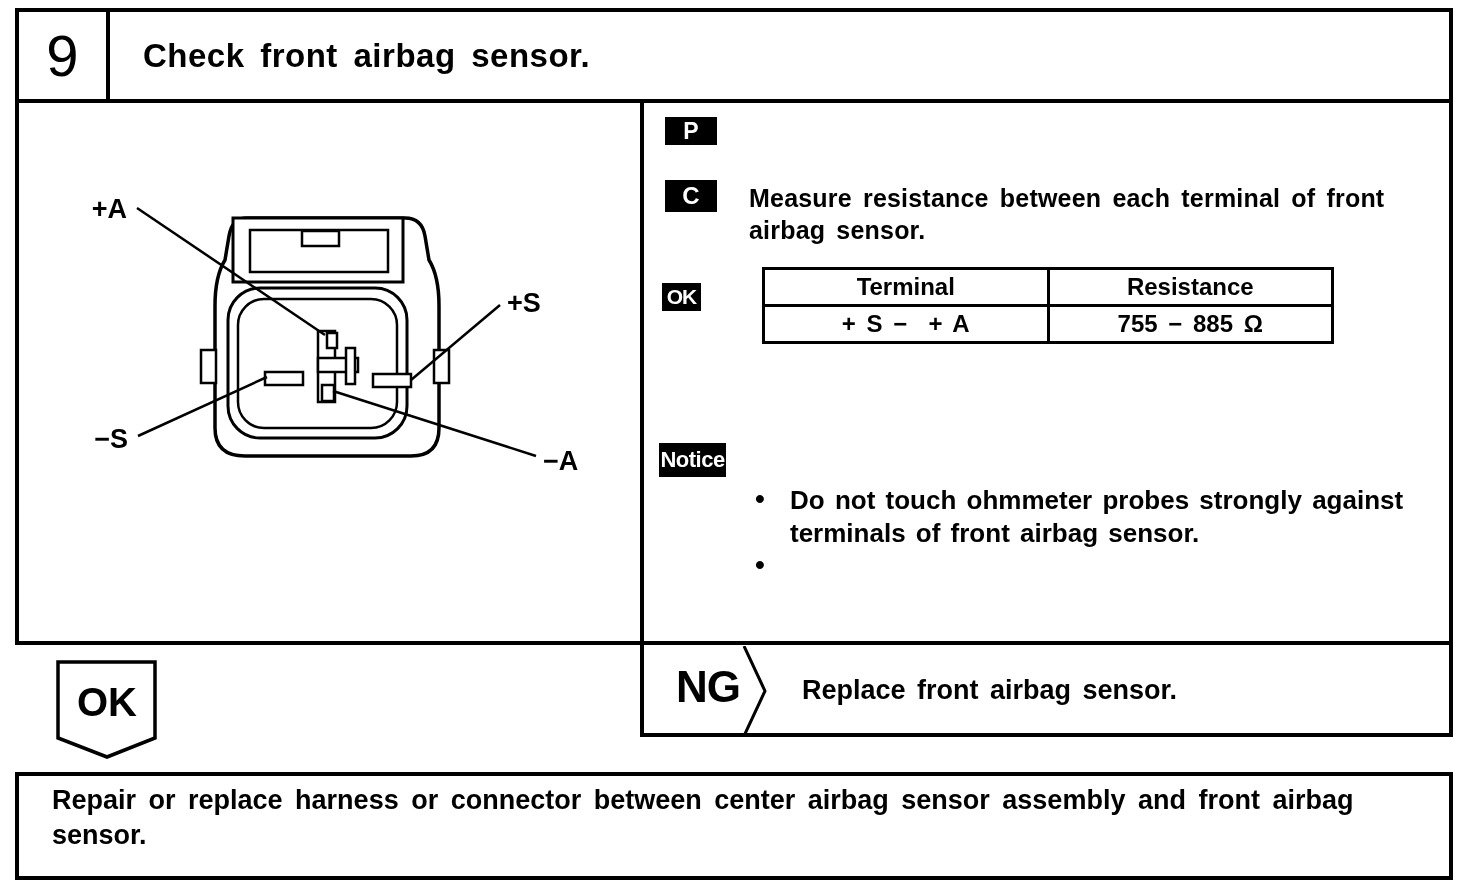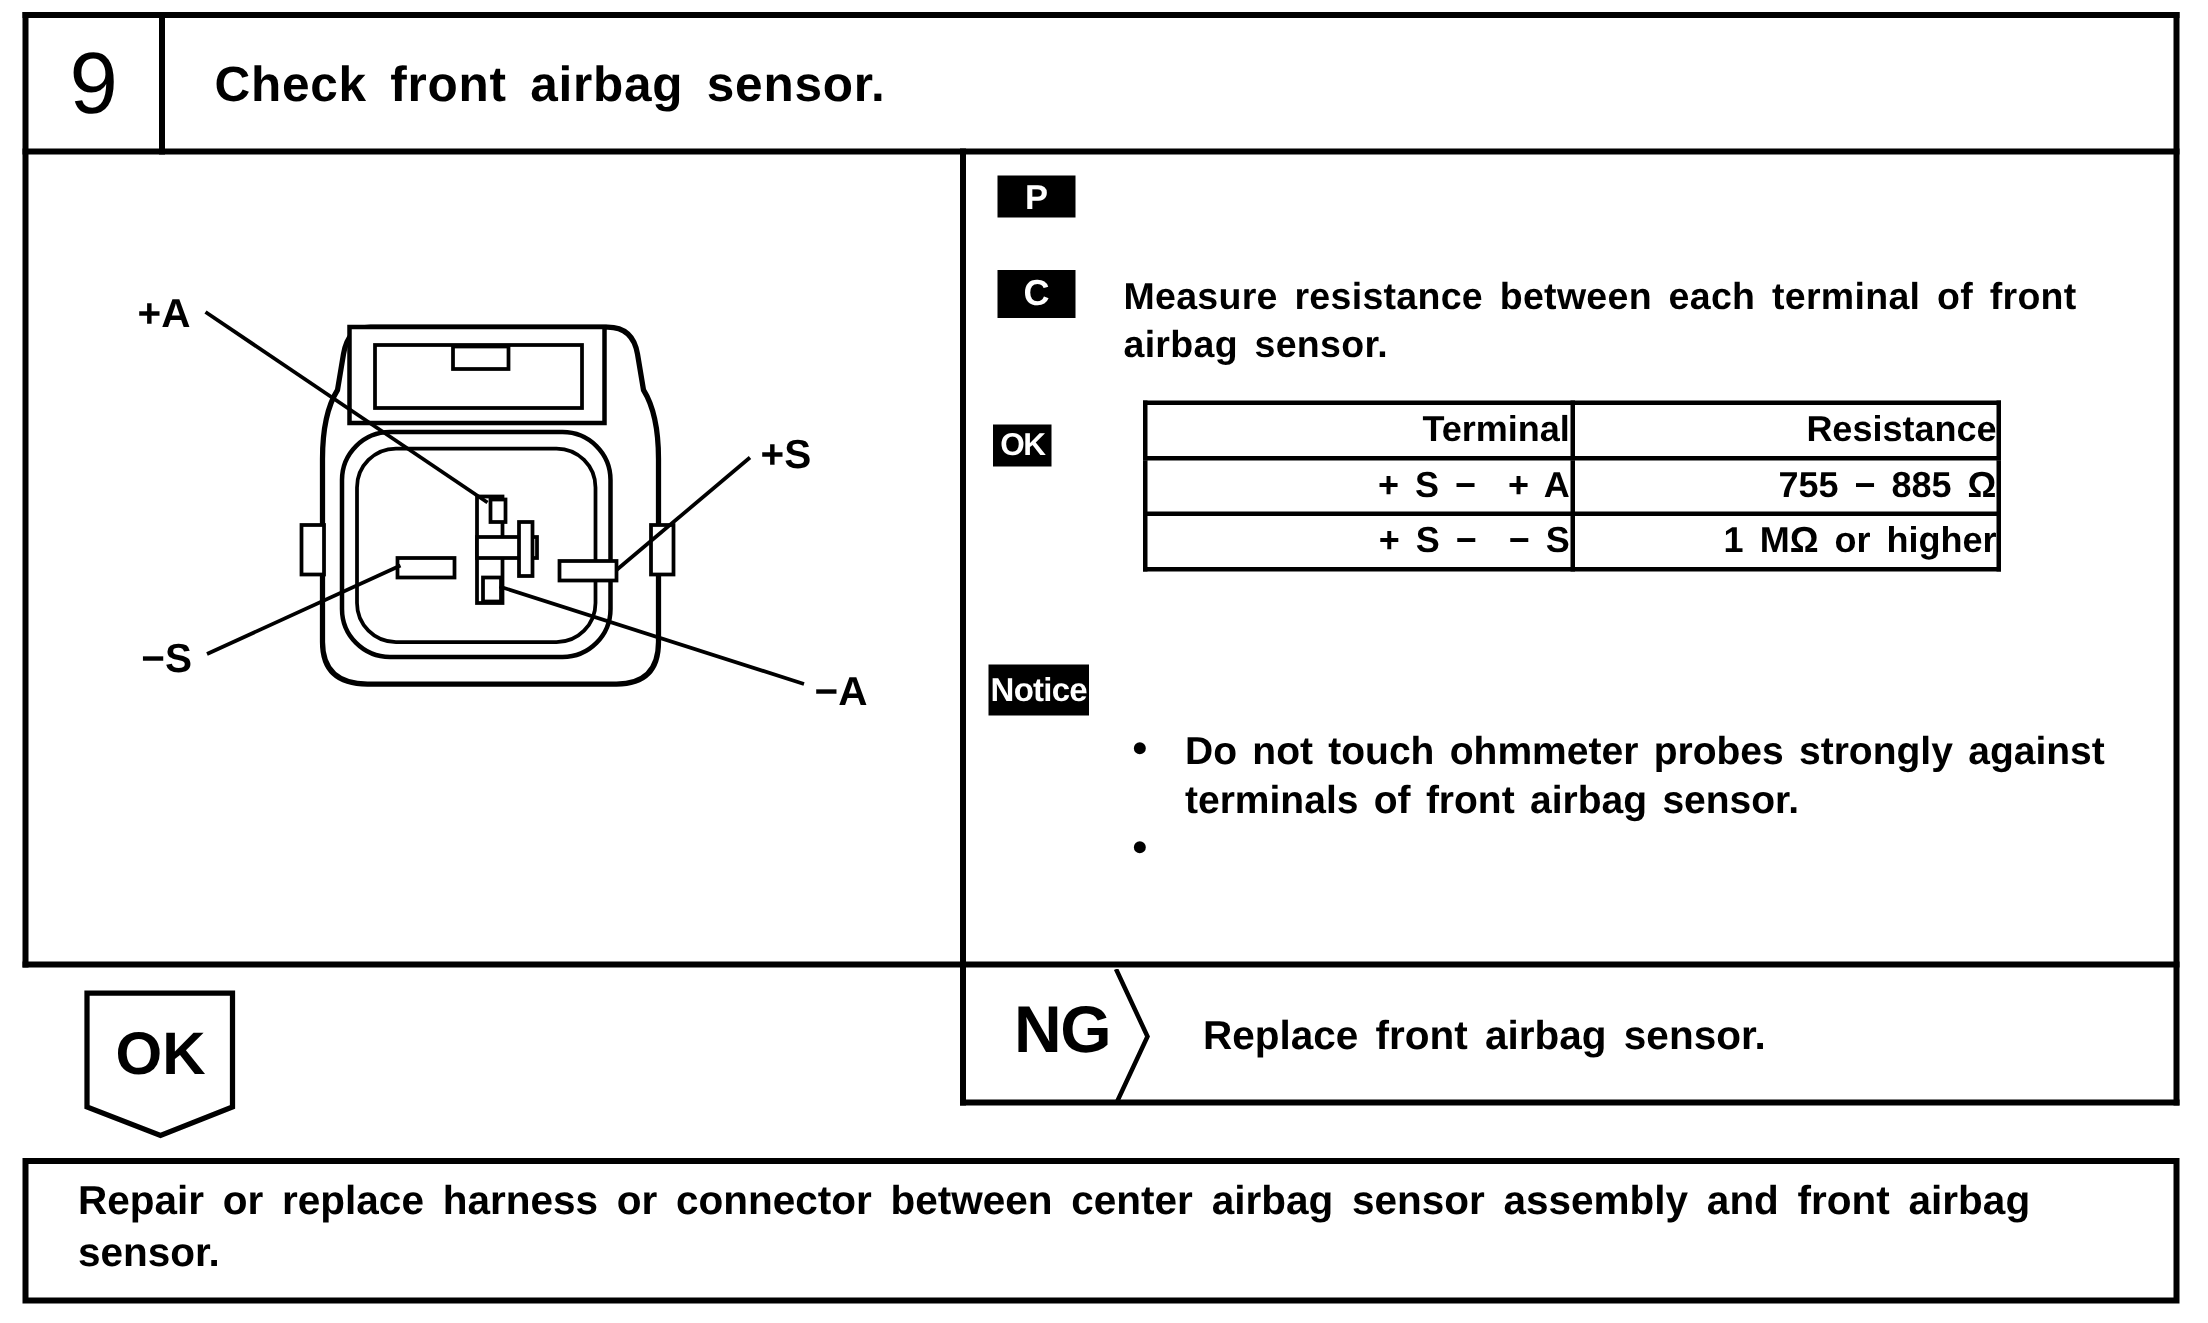--- a/index.html
+++ b/index.html
@@ -42,41 +42,41 @@
   }
   .p-text{left:749px;top:116px;width:710px;}
   .c-text{left:749px;top:182px;width:700px;}
   
   .res-table{
     position:absolute;left:762px;top:267px;width:572px;
     border-collapse:collapse;table-layout:fixed;
   }
   .res-table th,.res-table td{
     border:3px solid #000;
-    font-size:24px;font-weight:bold;text-align:right;
+    font-size:24px;font-weight:bold;text-align:center;
     padding:0;height:34px;word-spacing:4px;
   }
   .res-table th{height:34px;}
   .terminal-cell{white-space:pre;word-spacing:10px;}
   
   .notice-list{
     position:absolute;left:749px;top:484px;width:704px;
     margin:0;padding:0;list-style:none;
     font-size:26px;font-weight:bold;line-height:33px;word-spacing:3px;
   }
   .notice-list li{position:relative;padding-left:41px;}
   .notice-list li .bullet{position:absolute;left:6px;top:-2px;font-size:28px;}
   
   .ng-label{position:absolute;left:676px;top:662px;font-size:44px;font-weight:bold;letter-spacing:-1px;}
   .ng-action{position:absolute;left:779px;top:675px;font-size:27px;font-weight:bold;word-spacing:4px;margin-left:23px;}
   
   .ok-pentagon{position:absolute;left:55px;top:659px;}
   
   .footer-box{
-    position:absolute;left:15px;top:772px;width:1438px;height:97px;
+    position:absolute;left:15px;top:772px;width:1438px;height:108px;
     border:4px solid #000;box-sizing:border-box;
   }
   .footer-text{
     margin:7px 30px 0 33px;
     font-size:27px;font-weight:bold;line-height:35px;word-spacing:5px;
     max-width:1350px;
   }
   svg text{font-family:"Liberation Sans",sans-serif;}
 </style>
 </head>
@@ -147,24 +147,20 @@
       <tr>
         <th>Terminal</th>
         <th>Resistance</th>
       </tr>
     </thead>
     <tbody>
       <tr>
         <td class="terminal-cell">+ S −  + A</td>
         <td>755 − 885 Ω</td>
       </tr>
-      <tr>
-        <td class="terminal-cell">+ S −  − S</td>
-        <td>1 MΩ or higher</td>
-      </tr>
     </tbody>
   </table>
 
   <div class="badge badge-notice">Notice</div>
   <ul class="notice-list">
     <li>
       <span class="bullet">•</span>
       <span>Do not touch ohmmeter probes strongly against terminals of front airbag sensor.</span>
     </li>
     <li>

